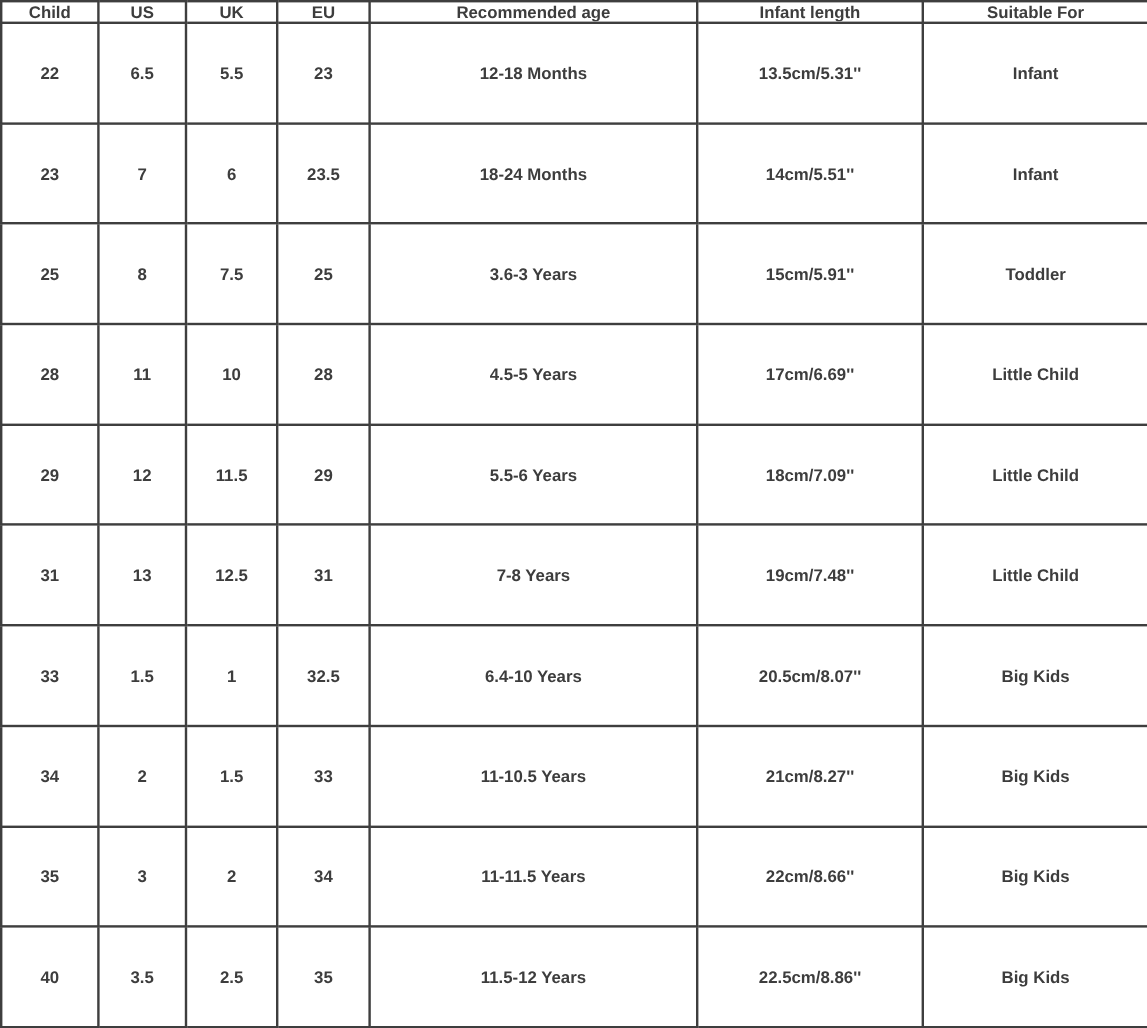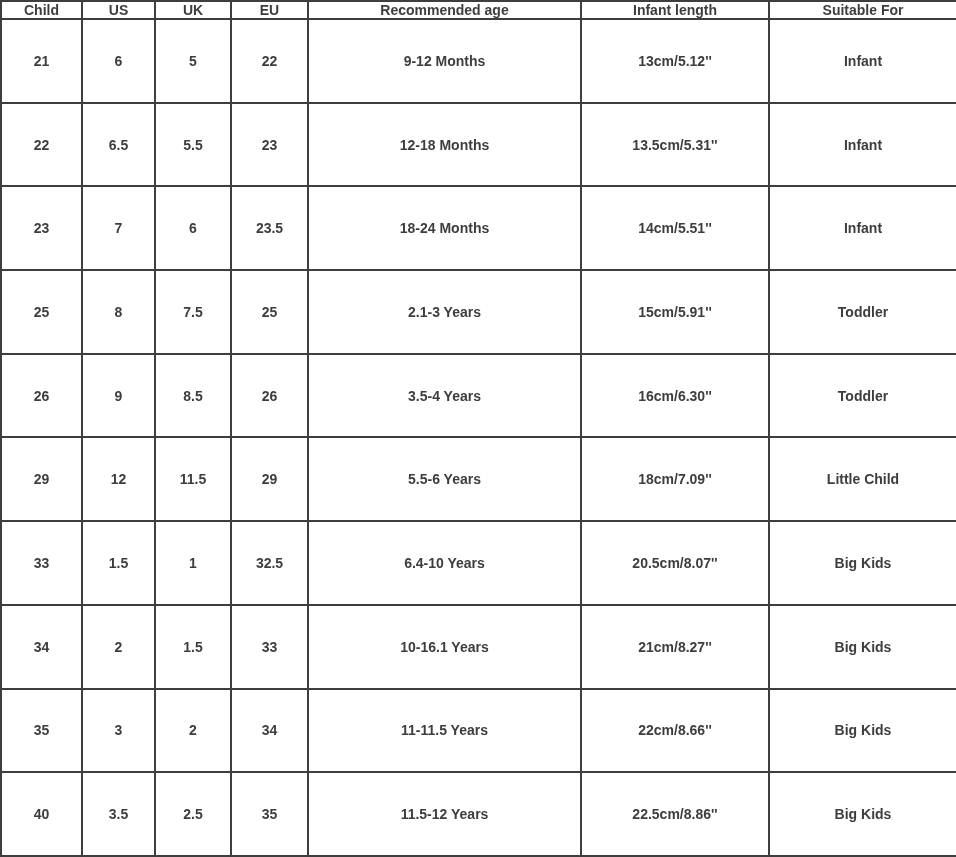--- a/index.html
+++ b/index.html
@@ -56,29 +56,20 @@
         <th data-name="column-header-us">US</th>
         <th data-name="column-header-uk">UK</th>
         <th data-name="column-header-eu">EU</th>
         <th data-name="column-header-recommended-age">Recommended age</th>
         <th data-name="column-header-insole-length">Infant length</th>
         <th data-name="column-header-suitable-for">Suitable For</th>
       </tr>
   </thead>
   <tbody data-name="table-body">
       <tr data-name="table-row">
-        <td data-name="table-cell">21</td>
-        <td data-name="table-cell">6</td>
-        <td data-name="table-cell">5</td>
-        <td data-name="table-cell">22</td>
-        <td data-name="table-cell">9-12 Months</td>
-        <td data-name="table-cell">13cm/5.12''</td>
-        <td data-name="table-cell">Infant</td>
-      </tr>
-      <tr data-name="table-row">
         <td data-name="table-cell">22</td>
         <td data-name="table-cell">6.5</td>
         <td data-name="table-cell">5.5</td>
         <td data-name="table-cell">23</td>
         <td data-name="table-cell">12-18 Months</td>
         <td data-name="table-cell">13.5cm/5.31''</td>
         <td data-name="table-cell">Infant</td>
       </tr>
       <tr data-name="table-row">
         <td data-name="table-cell">23</td>
@@ -87,57 +78,66 @@
         <td data-name="table-cell">23.5</td>
         <td data-name="table-cell">18-24 Months</td>
         <td data-name="table-cell">14cm/5.51''</td>
         <td data-name="table-cell">Infant</td>
       </tr>
       <tr data-name="table-row">
         <td data-name="table-cell">25</td>
         <td data-name="table-cell">8</td>
         <td data-name="table-cell">7.5</td>
         <td data-name="table-cell">25</td>
-        <td data-name="table-cell">2.1-3 Years</td>
+        <td data-name="table-cell">3.6-3 Years</td>
         <td data-name="table-cell">15cm/5.91''</td>
         <td data-name="table-cell">Toddler</td>
       </tr>
       <tr data-name="table-row">
-        <td data-name="table-cell">26</td>
-        <td data-name="table-cell">9</td>
-        <td data-name="table-cell">8.5</td>
-        <td data-name="table-cell">26</td>
-        <td data-name="table-cell">3.5-4 Years</td>
-        <td data-name="table-cell">16cm/6.30''</td>
-        <td data-name="table-cell">Toddler</td>
+        <td data-name="table-cell">28</td>
+        <td data-name="table-cell">11</td>
+        <td data-name="table-cell">10</td>
+        <td data-name="table-cell">28</td>
+        <td data-name="table-cell">4.5-5 Years</td>
+        <td data-name="table-cell">17cm/6.69''</td>
+        <td data-name="table-cell">Little Child</td>
       </tr>
       <tr data-name="table-row">
         <td data-name="table-cell">29</td>
         <td data-name="table-cell">12</td>
         <td data-name="table-cell">11.5</td>
         <td data-name="table-cell">29</td>
         <td data-name="table-cell">5.5-6 Years</td>
         <td data-name="table-cell">18cm/7.09''</td>
+        <td data-name="table-cell">Little Child</td>
+      </tr>
+      <tr data-name="table-row">
+        <td data-name="table-cell">31</td>
+        <td data-name="table-cell">13</td>
+        <td data-name="table-cell">12.5</td>
+        <td data-name="table-cell">31</td>
+        <td data-name="table-cell">7-8 Years</td>
+        <td data-name="table-cell">19cm/7.48''</td>
         <td data-name="table-cell">Little Child</td>
       </tr>
       <tr data-name="table-row">
         <td data-name="table-cell">33</td>
         <td data-name="table-cell">1.5</td>
         <td data-name="table-cell">1</td>
         <td data-name="table-cell">32.5</td>
         <td data-name="table-cell">6.4-10 Years</td>
         <td data-name="table-cell">20.5cm/8.07''</td>
         <td data-name="table-cell">Big Kids</td>
       </tr>
       <tr data-name="table-row">
         <td data-name="table-cell">34</td>
         <td data-name="table-cell">2</td>
         <td data-name="table-cell">1.5</td>
         <td data-name="table-cell">33</td>
-        <td data-name="table-cell">10-16.1 Years</td>
+        <td data-name="table-cell">11-10.5 Years</td>
         <td data-name="table-cell">21cm/8.27''</td>
         <td data-name="table-cell">Big Kids</td>
       </tr>
       <tr data-name="table-row">
         <td data-name="table-cell">35</td>
         <td data-name="table-cell">3</td>
         <td data-name="table-cell">2</td>
         <td data-name="table-cell">34</td>
         <td data-name="table-cell">11-11.5 Years</td>
         <td data-name="table-cell">22cm/8.66''</td>

